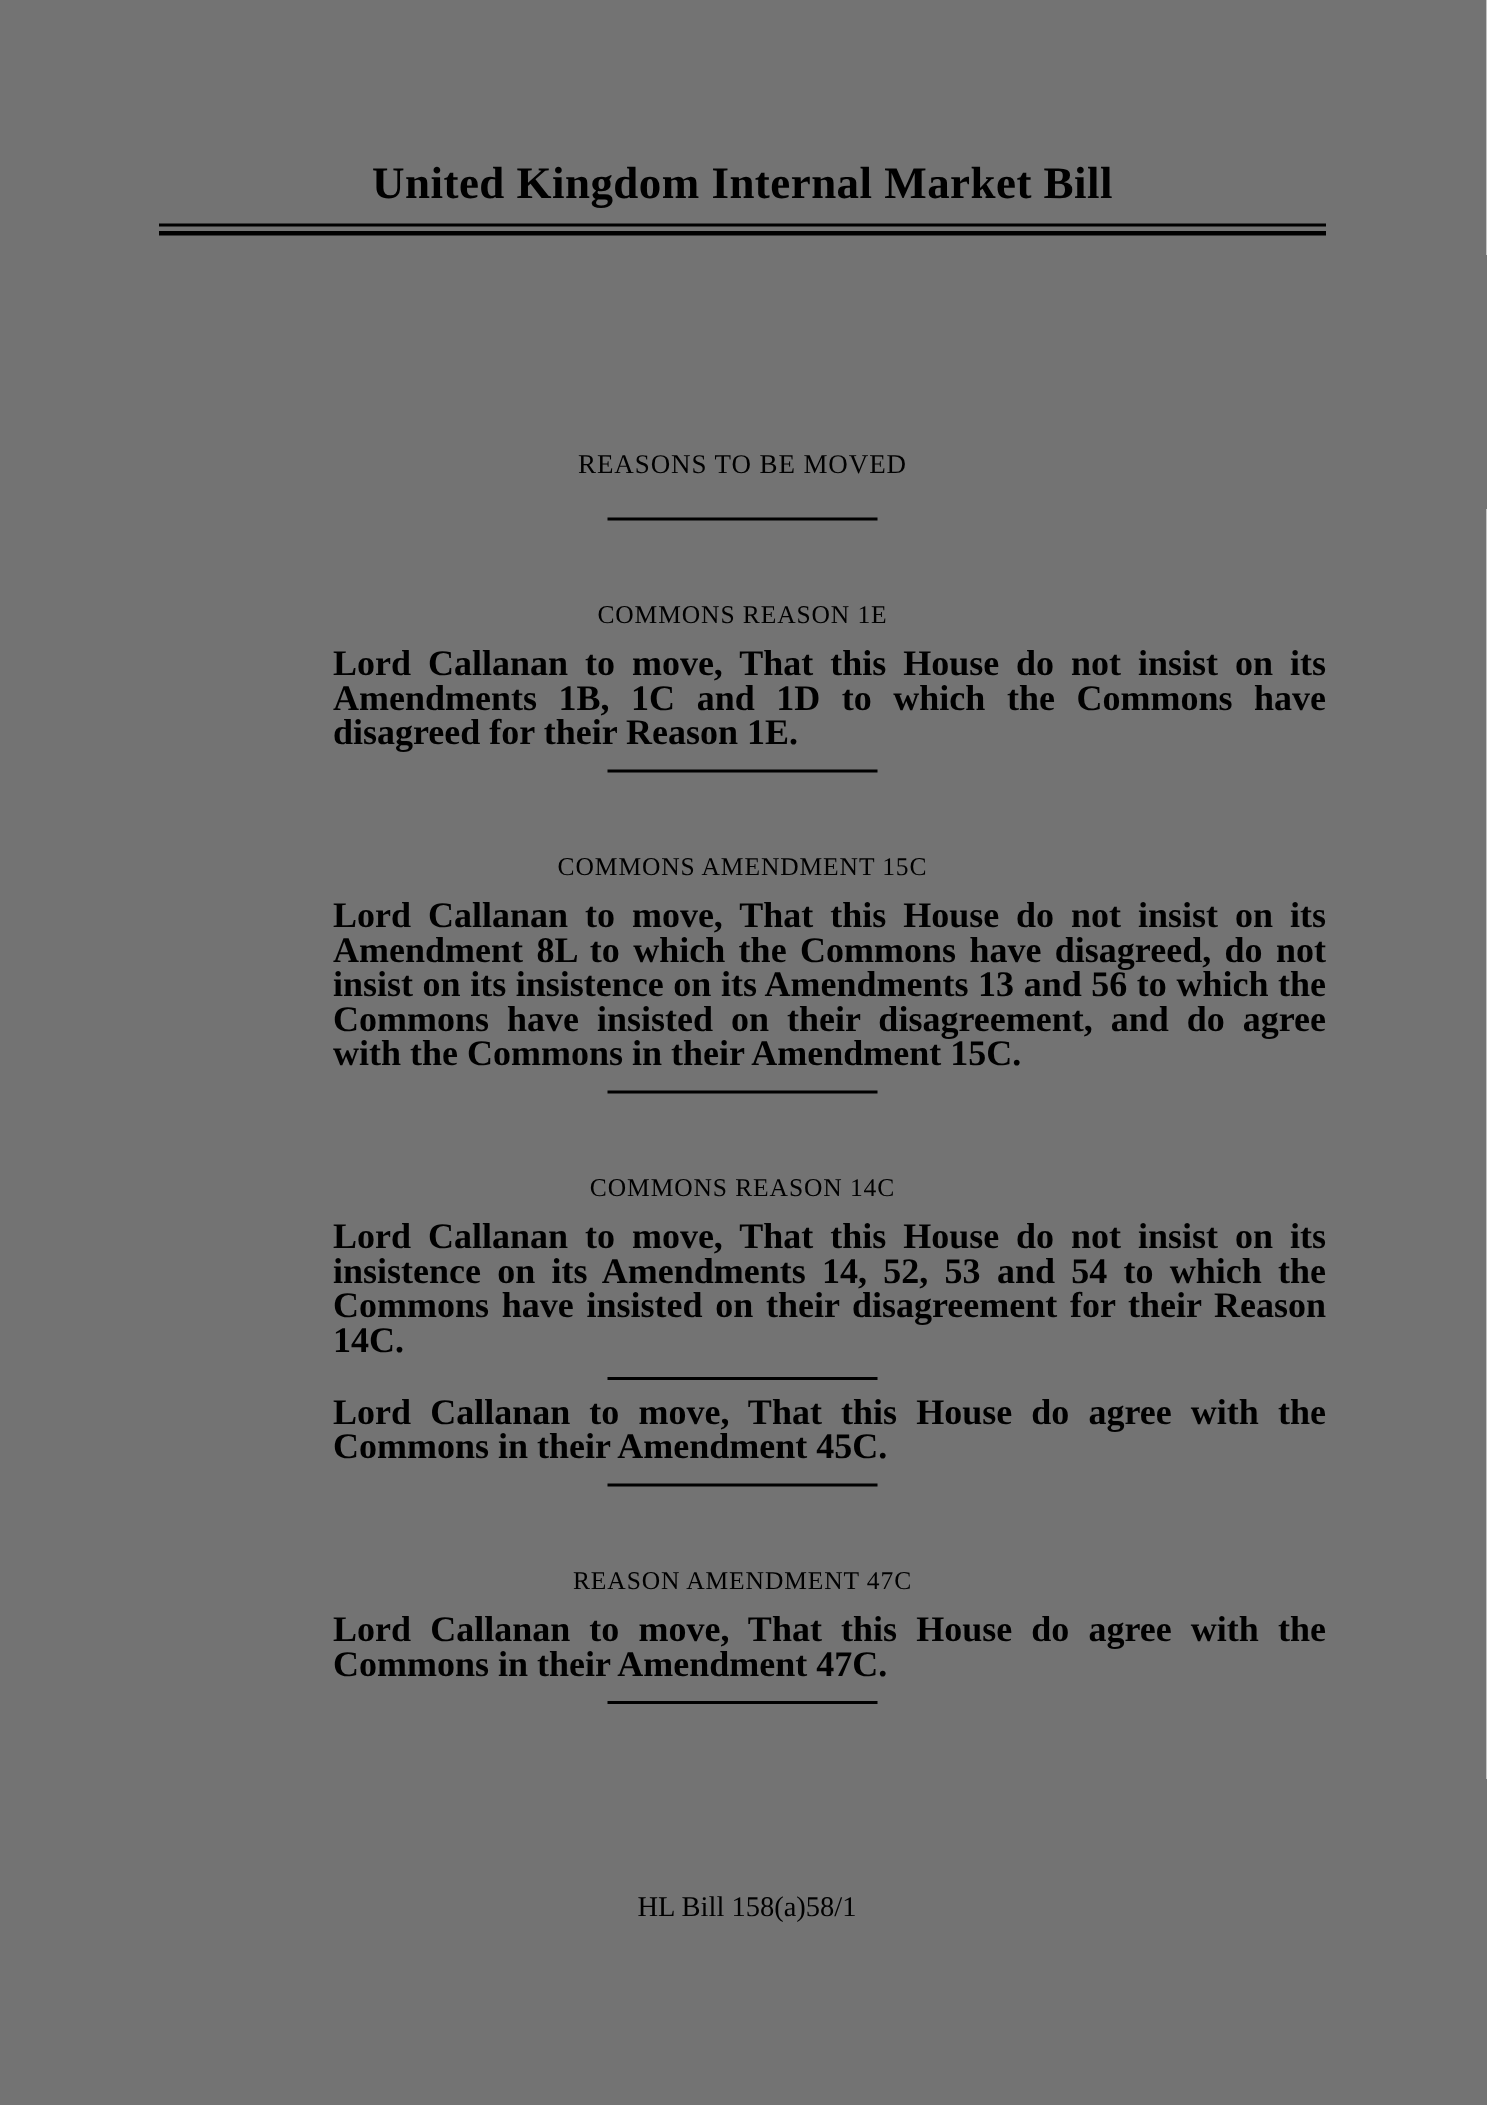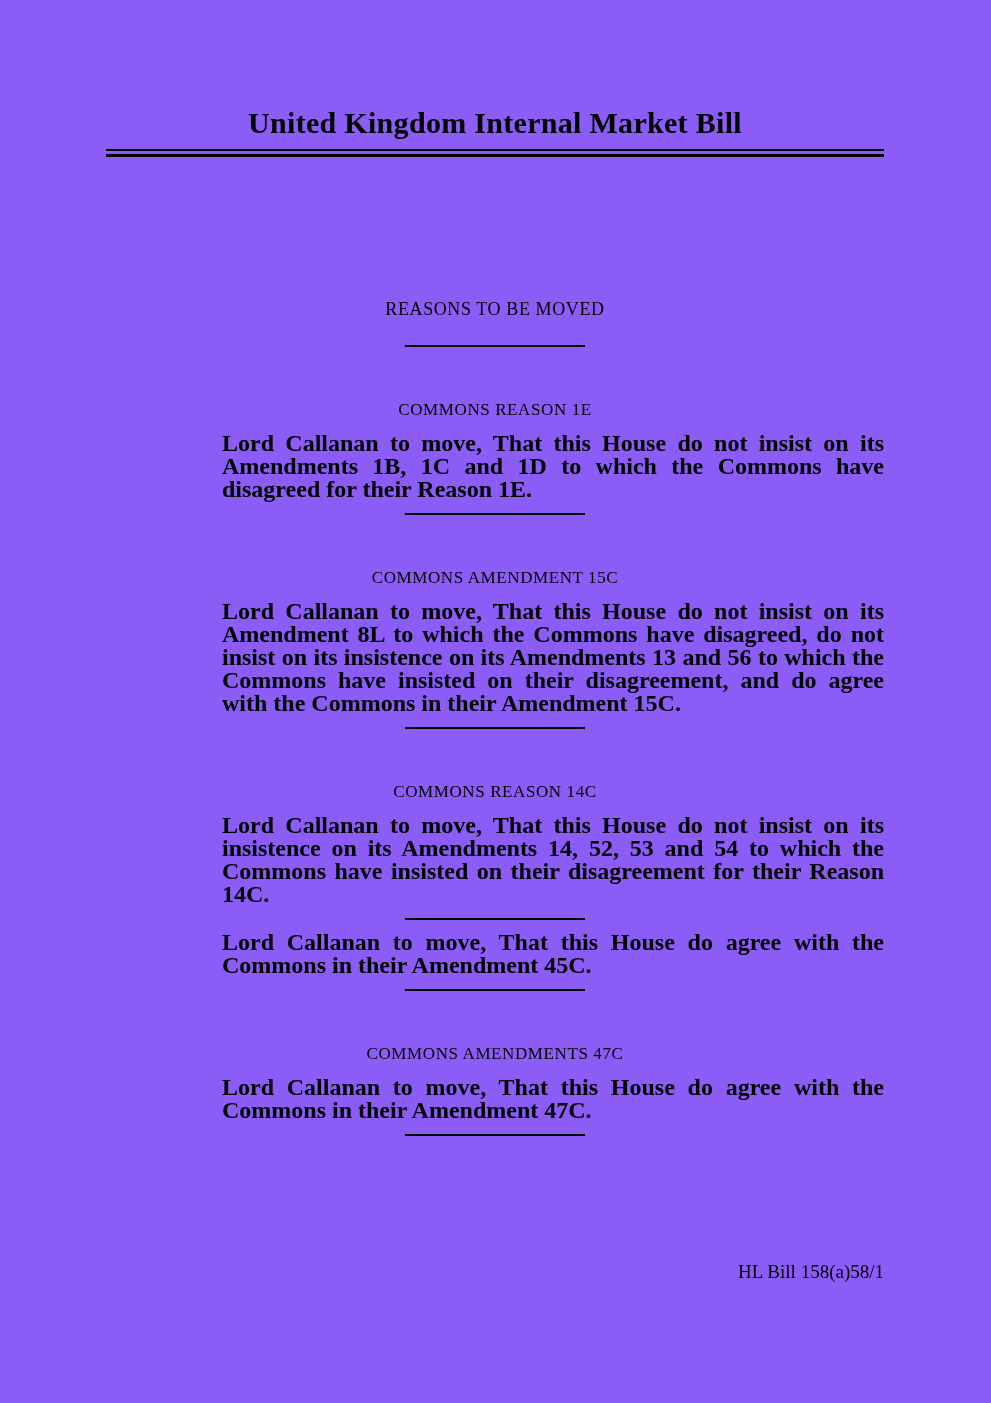--- a/index.html
+++ b/index.html
@@ -5,21 +5,21 @@
   html, body {
     margin: 0;
     padding: 0;
     background: #ffffff;
   }
   .page {
     position: relative;
     width: 991px;
     height: 1403px;
     box-sizing: border-box;
-    background: #8b5cf6;
+    background: #737373;
     color: #000000;
     font-family: "Liberation Serif", serif;
     padding: 0 107px 16px 106px;
     overflow: hidden;
   }
   .doc-title {
     margin: 0;
     padding-top: 104px;
     font-size: 30px;
     line-height: 38px;
@@ -64,21 +64,21 @@
   }
   .motion .rule {
     margin-top: 12px;
   }
   .footer {
     position: absolute;
     top: 1260px;
     left: 112px;
     right: 107px;
     display: flex;
-    justify-content: flex-end;
+    justify-content: center;
     font-size: 19px;
     line-height: 24px;
   }
 </style>
 </head>
 <body>
 
 <div class="page">
 
   <h1 class="doc-title">United Kingdom Internal Market Bill</h1>
@@ -107,21 +107,21 @@
     <p class="motion-body">Lord Callanan to move, That this House do not insist on its insistence on its Amendments 14, 52, 53 and 54 to which the Commons have insisted on their disagreement for their Reason 14C.</p>
     <hr class="rule">
   </section>
 
   <section class="motion">
     <p class="motion-body">Lord Callanan to move, That this House do agree with the Commons in their Amendment 45C.</p>
     <hr class="rule">
   </section>
 
   <section class="motion">
-    <h2 class="motion-heading">COMMONS AMENDMENTS 47C</h2>
+    <h2 class="motion-heading">REASON AMENDMENT 47C</h2>
     <p class="motion-body">Lord Callanan to move, That this House do agree with the Commons in their Amendment 47C.</p>
     <hr class="rule">
   </section>
 
   <div class="footer">
     <span>HL Bill 158(a)</span>
     <span>58/1</span>
   </div>
 
 </div>

